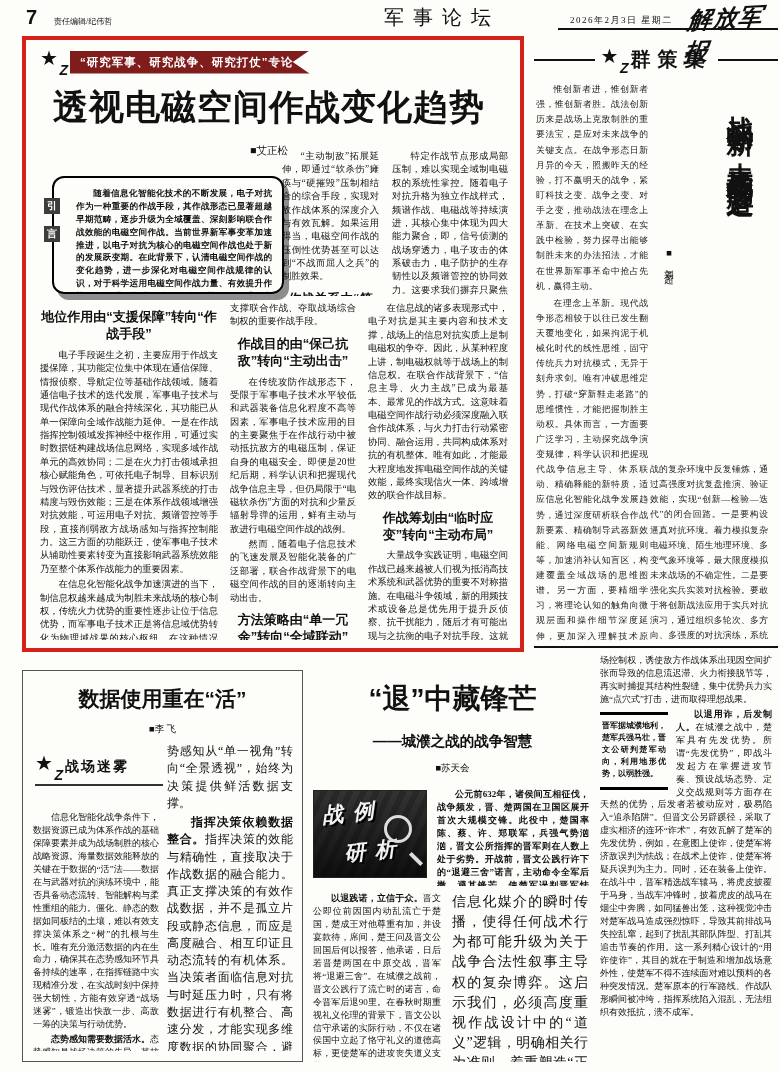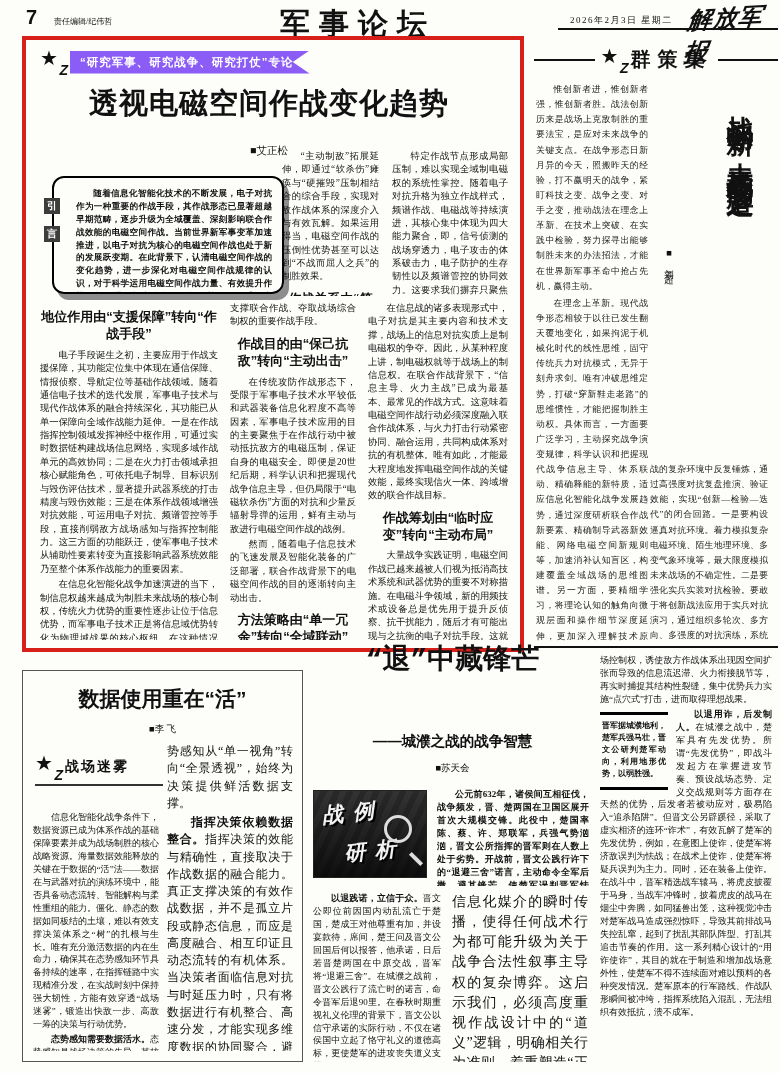--- a/index.html
+++ b/index.html
@@ -7,35 +7,35 @@
         font-family:"Liberation Serif","DejaVu Serif",serif;color:#111;}
   .abs{position:absolute;}
   .col{position:absolute;overflow:hidden;text-align:justify;font-size:9.3px;line-height:1.44;}
   .col p{margin:0 0 2px 0;text-indent:2em;}
   .subhead{font-family:"Liberation Sans","DejaVu Sans",sans-serif;font-weight:700;font-size:13px;
            line-height:1.3;text-align:center;text-indent:0;margin:7px 0 6px;}
   .fs{font-size:8.8px;line-height:1.72;color:#1a1a1a;}
   
   .pagenum{font-size:20px;font-weight:900;font-family:"Liberation Sans",sans-serif;}
   .editor{font-size:8px;}
-  .sectitle{font-family:"Liberation Sans","DejaVu Sans",sans-serif;font-weight:700;font-size:30px;letter-spacing:9px;text-align:left;}
+  .sectitle{font-family:"Liberation Sans","DejaVu Sans",sans-serif;font-weight:400;font-size:20px;letter-spacing:9px;text-align:right;}
   .date{font-size:9px;letter-spacing:1.5px;}
   .masthead{font-style:italic;font-weight:900;font-size:24px;letter-spacing:1px;transform:rotate(-3deg) skewX(-10deg);}
   .hrule{background:#111;}
   
   #redbox{left:22px;top:36px;width:494px;height:608px;border:4px solid #d62019;background:#fdfdfa;}
   .kicker{left:14px;top:10px;display:flex;align-items:center;gap:6px;}
-  .kicker .banner{background:#8b5cf6;color:#fff;font-family:"Liberation Sans",sans-serif;font-weight:700;
+  .kicker .banner{background:#7f1d1d;color:#fff;font-family:"Liberation Sans",sans-serif;font-weight:700;
       font-size:11.5px;padding:4px 16px 4px 10px;letter-spacing:1px;
       clip-path:polygon(0 0,100% 0,93% 50%,100% 100%,0 100%);}
   .starz{position:relative;width:24px;height:24px;}
   .starz .st{position:absolute;left:0;top:-4px;font-size:20px;color:#111;}
   .starz .zz{position:absolute;right:-4px;bottom:-4px;font:italic 900 14px "Liberation Sans",sans-serif;color:#111;}
   .headline{left:8px;top:44px;width:470px;text-align:center;font-family:"Liberation Sans","DejaVu Sans",sans-serif;
-            font-weight:900;font-size:29px;letter-spacing:1px;}
+            font-weight:900;font-size:35px;letter-spacing:1px;}
   .byline{left:8px;top:104px;width:470px;text-align:center;font-size:10.5px;}
   #introbox{left:26px;top:136px;width:196px;height:96px;border:2px solid #000;border-radius:12px;
             box-shadow:5px 6px 0 #8d8d8d;padding:9px 10px 9px 22px;
             font-size:8.6px;font-weight:700;line-height:1.5;text-align:justify;overflow:hidden;}
   #introbox p{margin:0;text-indent:2em;}
   .introtag{width:16px;height:16px;background:#3d3d3d;color:#fff;font-size:10px;font-weight:700;
             line-height:16px;text-align:center;font-family:"Liberation Sans",sans-serif;}
   
   .sbhead{left:534px;top:46px;width:244px;display:flex;align-items:center;gap:6px;}
   .sbhead .ln{flex:1;height:2px;background:#111;}
@@ -159,21 +159,21 @@
       <p>信息化智能化战争条件下，数据资源已成为体系作战的基础保障要素并成为战场制胜的核心战略资源。海量数据效能释放的关键在于数据的“活”法——数据在与武器对抗的演练环境中，能否具备动态流转、智能解构与柔性重组的能力。僵化、静态的数据如同板结的土壤，难以有效支撑决策体系之“树”的扎根与生长。唯有充分激活数据的内在生命力，确保其在态势感知环节具备持续的速率，在指挥链路中实现精准分发，在实战时刻中保持强大韧性，方能有效穿透“战场迷雾”，锻造出快敌一步、高敌一筹的决策与行动优势。</p>
       <p><b class="bold-lead">态势感知需要数据活水。</b><span>态势感知是战场决策的先导，其核心在于数据的实时性与确定性。数据若似死水般停滞，将导致战场态势的碎片化和滞后化，削弱指挥官对全局的把握能力。</span></p>
     </div>
     <div class="col" style="left:144px;top:72px;width:126px;height:308px;font-size:12px;">
       <p style="text-indent:0;">势感知从“单一视角”转向“全景透视”，始终为决策提供鲜活数据支撑。</p>
       <p><b class="bold-lead">指挥决策依赖数据整合。</b><span>指挥决策的效能与精确性，直接取决于作战数据的融合能力。真正支撑决策的有效作战数据，并不是孤立片段或静态信息，而应是高度融合、相互印证且动态流转的有机体系。当决策者面临信息对抗与时延压力时，只有将数据进行有机整合、高速分发，才能实现多维度数据的协同聚合，避免指挥分析延迟与误判风险增加。对此，一方面可以设计统一的数据治理框架，规范数据的格式、标准和接口，使算力、算法与数据高效耦合；另一方面，要深化人机交互机制，开发智能化辅助决策工具，强化数据的分发与反馈闭环，形成“感知—决策—行动”的良性循环，将数据从宏观资源转化为决策引擎。</span></p>
       <p><b class="bold-lead">战场对抗考验数据韧性。</b><span>数据的“活性”是其价值实现的基础，而韧性则是活性在高压、高对抗战场环境中得以存续的保障。因此，必须将韧性建设融入数据治理体系。</span></p>
     </div>
   </div>
 
-  <div class="abs atitle" style="left:315px;top:640px;width:275px;font-size:28px;font-family:Liberation Mono, monospace;">“退”中藏锋芒</div>
+  <div class="abs atitle" style="left:315px;top:680px;width:275px;font-size:28px;">“退”中藏锋芒</div>
   <div class="abs atitle" style="left:315px;top:732px;width:275px;font-size:14.5px;">——城濮之战的战争智慧</div>
   <div class="abs" style="left:315px;top:762px;width:275px;text-align:center;font-size:9.5px;">■苏天会</div>
 
   <div class="abs" id="casebadge">
     <span class="w1">战 例</span>
     <span class="w2">研 析</span>
     <span class="lens"></span>
     <span class="handle"></span>
   </div>
   <div class="col" style="left:437px;top:788px;width:152px;height:98px;font-weight:700;font-size:9px;">

